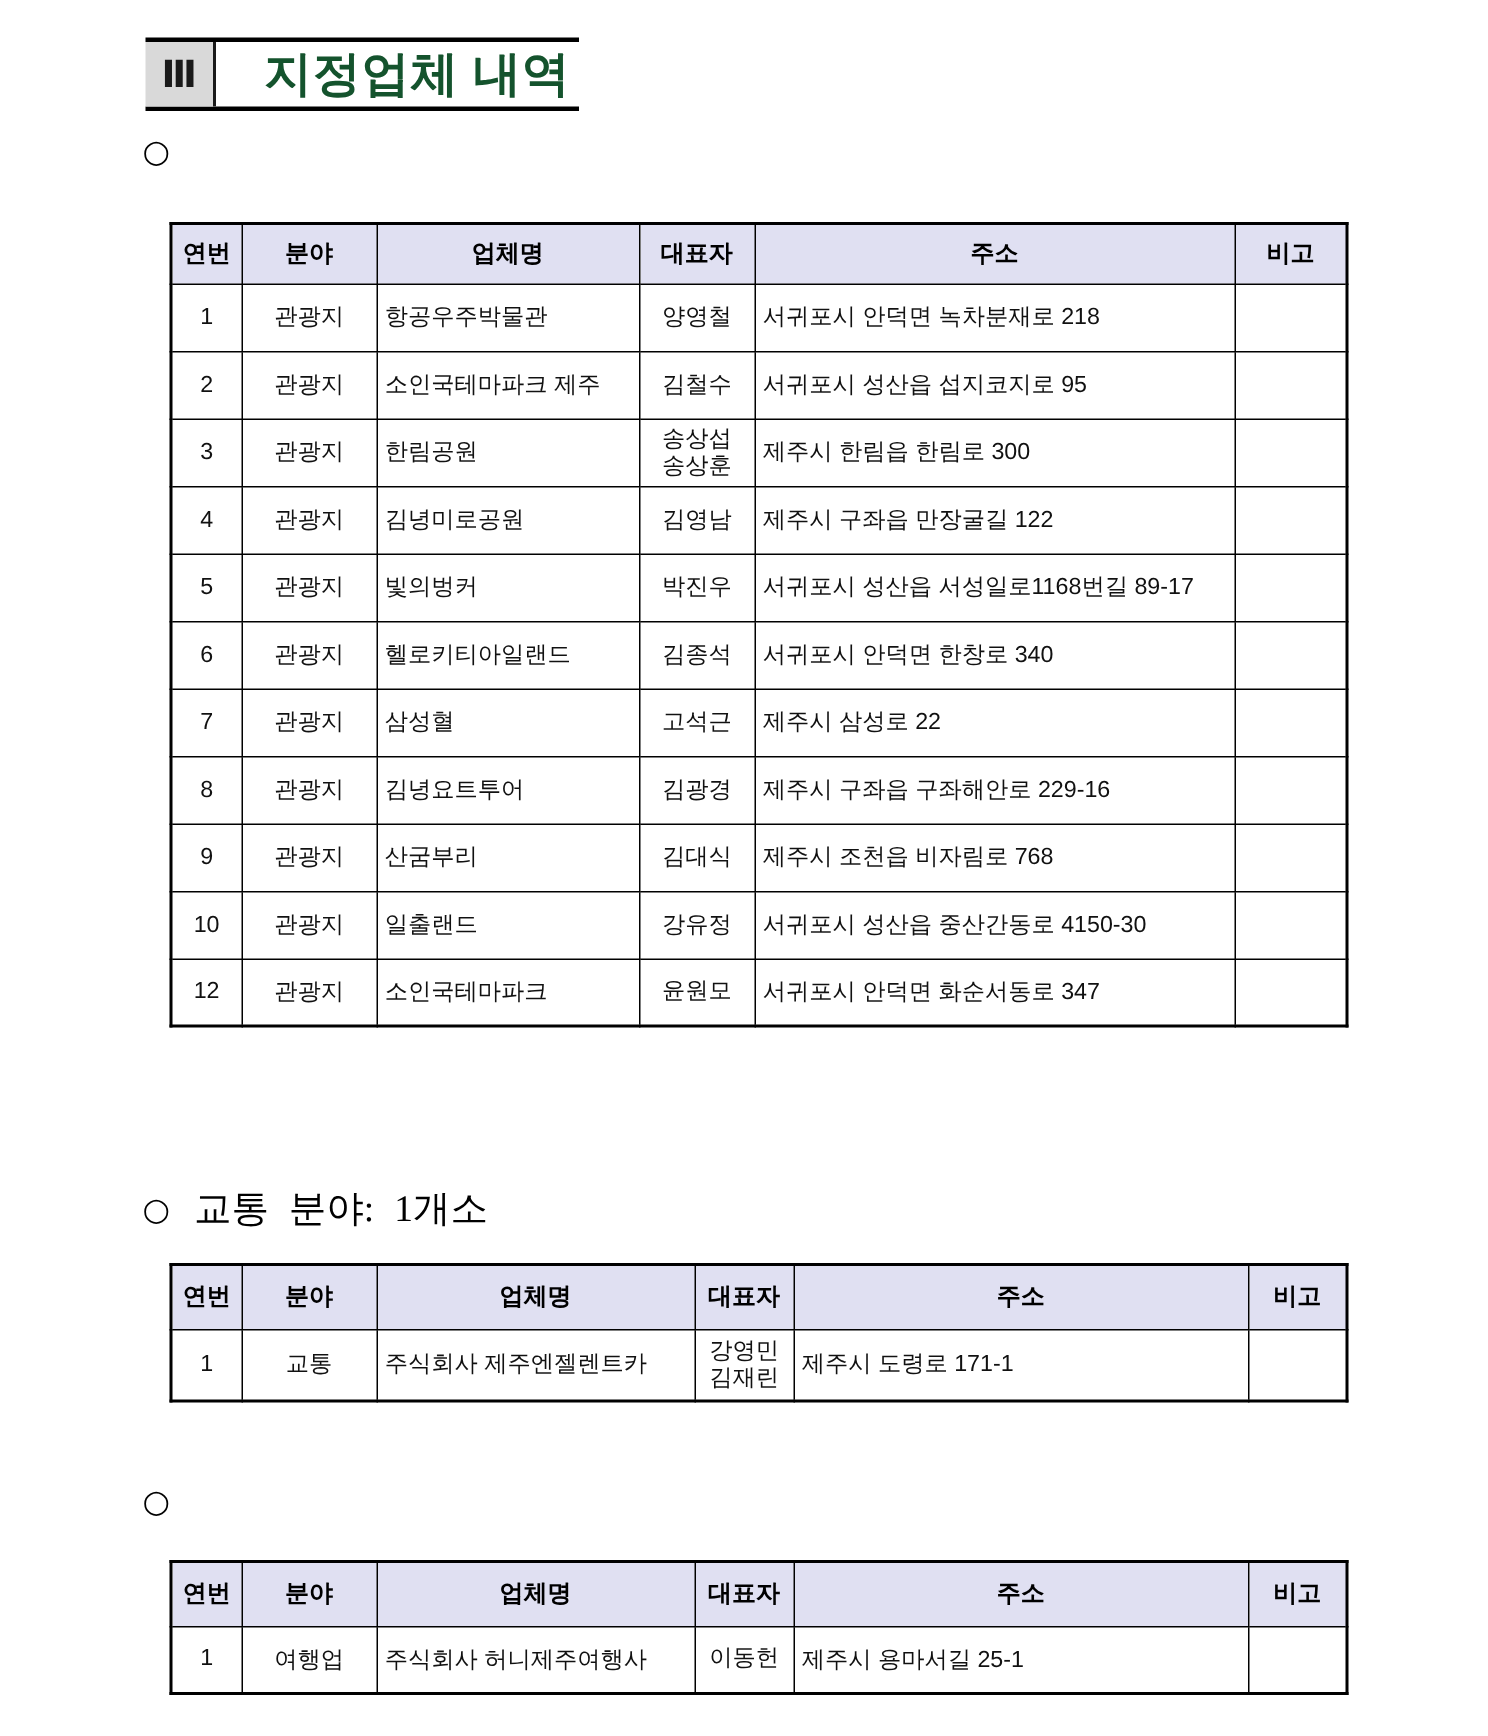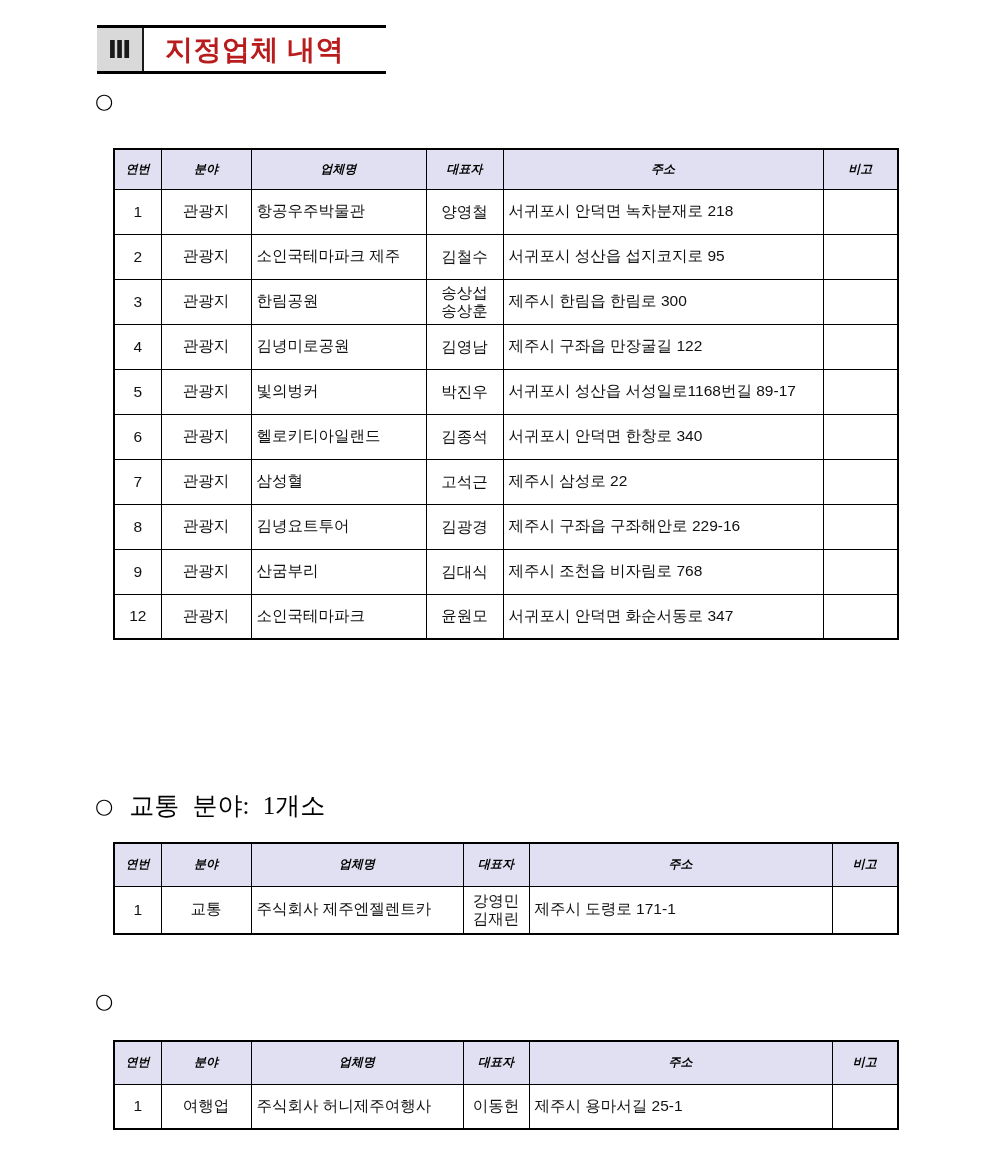--- a/index.html
+++ b/index.html
@@ -13,22 +13,22 @@
     border-top:3px solid #000; border-bottom:3px solid #000;
     display:flex; align-items:stretch; background:#fff;
   }
   .banner-num {
     width:47px; background:var(--banner-num-bg,#d9d9d9);
     border-right:2px solid #1a1a1a;
     display:flex; align-items:center; justify-content:center;
     font-weight:bold; font-size:25px; color:#1a1a1a;
   }
   .banner-title {
-    flex:1; display:flex; align-items:center; padding-left:21px;
-    font-weight:bold; font-size:28px; letter-spacing:0.5px; color:#b91c1c;
+    flex:1; display:flex; align-items:center; padding-left:32px;
+    font-weight:bold; font-size:32px; letter-spacing:0.5px; color:#14532d;
     white-space:nowrap;
   }
 
   
   .heading {
     position:absolute; left:95px;
     font-family:"Liberation Serif","DejaVu Serif",serif;
     font-size:25px; color:#000; white-space:nowrap; word-spacing:7px;
     display:flex; align-items:center;
   }
@@ -37,23 +37,22 @@
   
   table.t {
     position:absolute; left:113px;
     border-collapse:collapse; table-layout:fixed;
     border:2px solid #000;
     font-family:"Liberation Sans","DejaVu Sans",sans-serif;
   }
   table.t th, table.t td { border:1px solid #000; overflow:hidden; }
   table.t th {
     background:var(--header-bg,#e0e0f2);
-    font-weight:bold; font-size:12px; text-align:center; color:#000;
+    font-weight:bold; font-size:16px; text-align:center; color:#000;
     padding:2px;
-    font-style:italic;
   }
   table.t td {
     font-size:15.5px; text-align:center; vertical-align:middle;
     padding:2px; color:#111;
   }
   table.t td.c2, table.t td.c4 { text-align:left; padding-left:5px; }
   table.t td.c3 { white-space:pre-line; line-height:1.15;margin-top:12px; }
 </style>
 </head>
 <body>
@@ -156,20 +155,28 @@
         </tr>
         <tr style="height: 45px;">
           <td class="c0">9</td>
           <td class="c1">관광지</td>
           <td class="c2">산굼부리</td>
           <td class="c3">김대식</td>
           <td class="c4">제주시 조천읍 비자림로 768</td>
           <td class="c5"></td>
         </tr>
         <tr style="height: 45px;">
+          <td class="c0">10</td>
+          <td class="c1">관광지</td>
+          <td class="c2">일출랜드</td>
+          <td class="c3">강유정</td>
+          <td class="c4">서귀포시 성산읍 중산간동로 4150-30</td>
+          <td class="c5"></td>
+        </tr>
+        <tr style="height: 45px;">
           <td class="c0">12</td>
           <td class="c1">관광지</td>
           <td class="c2">소인국테마파크</td>
           <td class="c3">윤원모</td>
           <td class="c4">서귀포시 안덕면 화순서동로 347</td>
           <td class="c5"></td>
         </tr>
       </tbody>
     </table>
 

